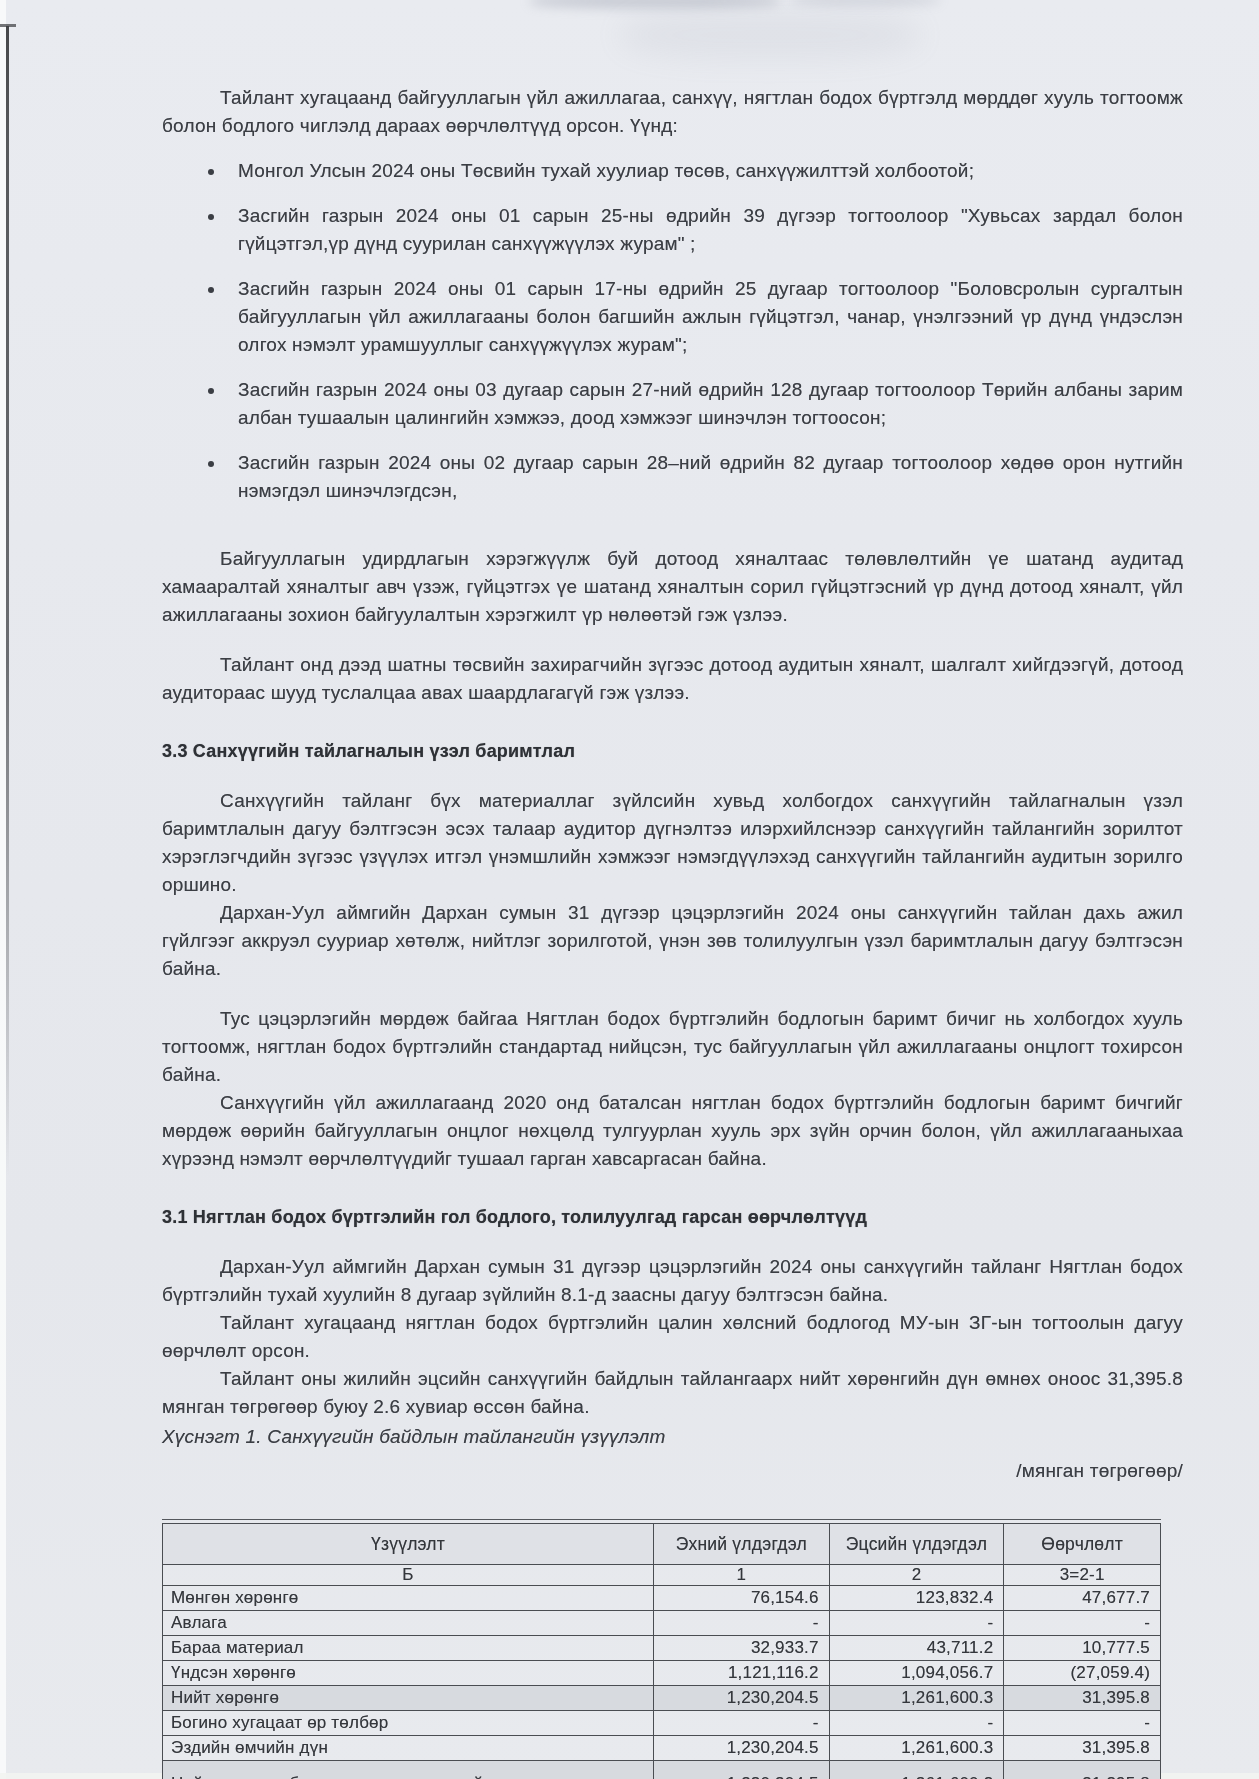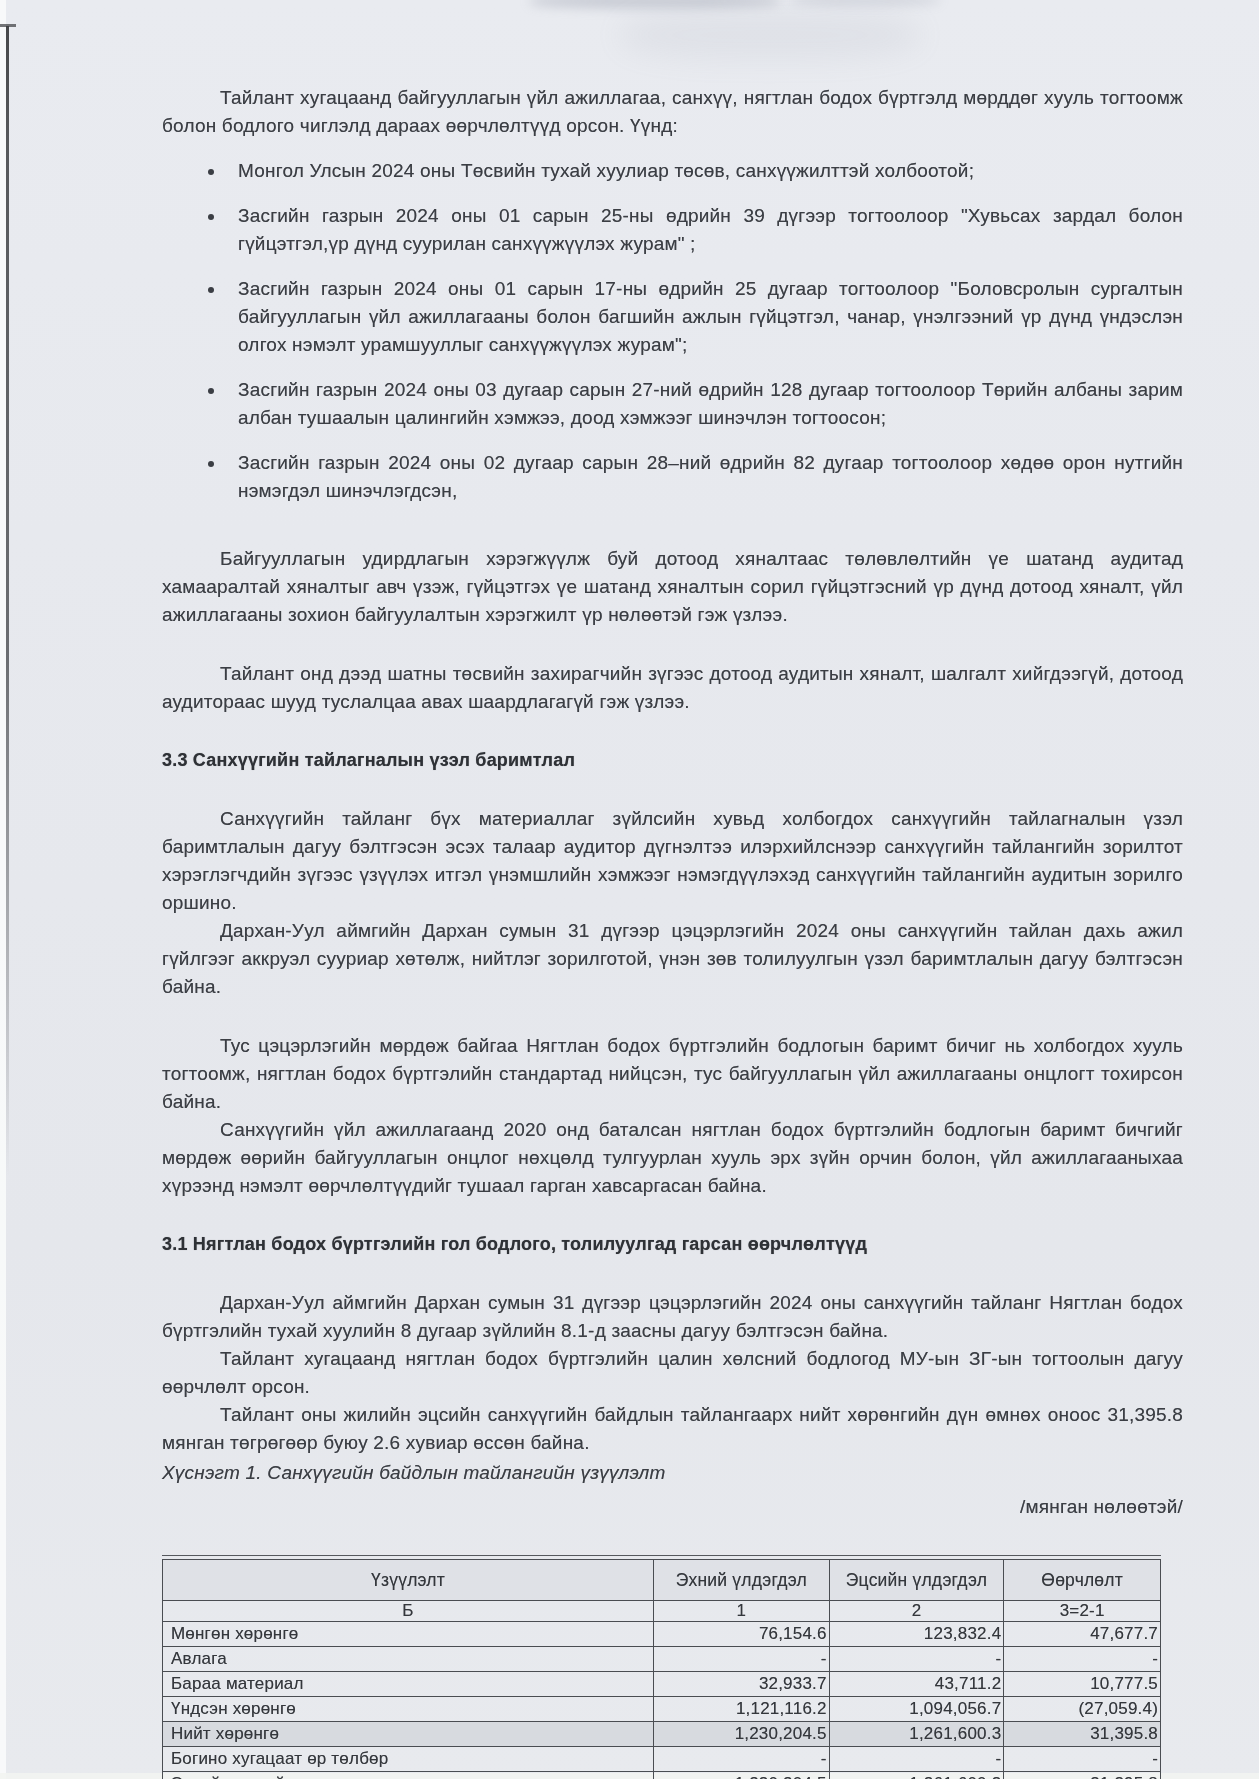--- a/index.html
+++ b/index.html
@@ -27,35 +27,35 @@
 
   .content{
     position:absolute;left:162px;top:84px;width:1021px;
     font-size:19px;line-height:28px;letter-spacing:.2px;
     text-shadow:0 0 .6px rgba(59,62,68,.55);
   }
   p{margin:0;text-align:justify;}
   .ind{text-indent:58px;}
   .mt-xl{margin-top:40px;}
   .mt-lg{margin-top:30px;}
-  .mt-md{margin-top:31px;}
+  .mt-md{margin-top:22px;}
   h3{margin:0;font-size:18px;line-height:28px;color:#2e3136;
      text-shadow:0 0 .7px rgba(46,49,54,.6);}
   ul.changes{margin:4px 0 0 64px;padding:0;}
   ul.changes li{margin:17px 0;padding-left:12px;text-align:justify;}
   .caption{font-style:italic;text-indent:0;margin-top:2px;}
   .unit-note{text-align:right;margin-top:6px;text-indent:0;}
 
   .table-block{margin-top:34px;width:999px;}
   .double-rule{border-top:1.6px solid #55585d;height:3px;width:999px;}
   table{width:999px;border-collapse:collapse;table-layout:fixed;
     font-size:17px;line-height:20px;color:#34373c;
     border:1.6px solid #3f4246;}
   col.c0{width:49.2%;} col.c1{width:17.6%;} col.c2{width:17.5%;} col.c3{width:15.7%;}
-  th,td{border:1px solid #4a4d52;padding:2px 2px;overflow:hidden;}
+  th,td{border:1px solid #4a4d52;padding:2px 10px;overflow:hidden;}
   thead tr.head th{font-weight:normal;text-align:center;height:36px;font-size:17.5px;background:rgba(208,211,217,.35);}
   thead tr.subhead td{text-align:center;height:20px;padding:0 6px;}
   tbody td.label{text-align:left;padding-left:8px;}
   tbody td.num{text-align:right;}
   tbody tr{height:19px;}
   tbody tr.shaded{background:#d7dadf;border-radius:12px;}
   tbody tr.tall{height:46px;}
 </style>
 </head>
 <body>
@@ -92,21 +92,21 @@
     <p class="ind mt-md">Тус цэцэрлэгийн мөрдөж байгаа Нягтлан бодох бүртгэлийн бодлогын баримт бичиг нь холбогдох хууль тогтоомж, нягтлан бодох бүртгэлийн стандартад нийцсэн, тус байгууллагын үйл ажиллагааны онцлогт тохирсон байна.</p>
     <p class="ind">Санхүүгийн үйл ажиллагаанд 2020 онд баталсан нягтлан бодох бүртгэлийн бодлогын баримт бичгийг мөрдөж өөрийн байгууллагын онцлог нөхцөлд тулгуурлан хууль эрх зүйн орчин болон, үйл ажиллагааныхаа хүрээнд нэмэлт өөрчлөлтүүдийг тушаал гарган хавсаргасан байна.</p>
 
     <h3 class="mt-lg">3.1 Нягтлан бодох бүртгэлийн гол бодлого, толилуулгад гарсан өөрчлөлтүүд</h3>
 
     <p class="ind mt-md">Дархан-Уул аймгийн Дархан сумын 31 дүгээр цэцэрлэгийн 2024 оны санхүүгийн тайланг Нягтлан бодох бүртгэлийн тухай хуулийн 8 дугаар зүйлийн 8.1-д заасны дагуу бэлтгэсэн байна.</p>
     <p class="ind">Тайлант хугацаанд нягтлан бодох бүртгэлийн цалин хөлсний бодлогод МУ-ын ЗГ-ын тогтоолын дагуу өөрчлөлт орсон.</p>
     <p class="ind">Тайлант оны жилийн эцсийн санхүүгийн байдлын тайлангаарх нийт хөрөнгийн дүн өмнөх оноос 31,395.8 мянган төгрөгөөр буюу 2.6 хувиар өссөн  байна.</p>
 
     <p class="caption">Хүснэгт 1. Санхүүгийн байдлын тайлангийн үзүүлэлт</p>
-    <p class="unit-note">/мянган нөлөөтэй/</p>
+    <p class="unit-note">/мянган төгрөгөөр/</p>
 
     <div class="table-block">
       <div class="double-rule"></div>
       <table>
         <colgroup>
             <col class="c0">
             <col class="c1">
             <col class="c2">
             <col class="c3">
           </colgroup>

